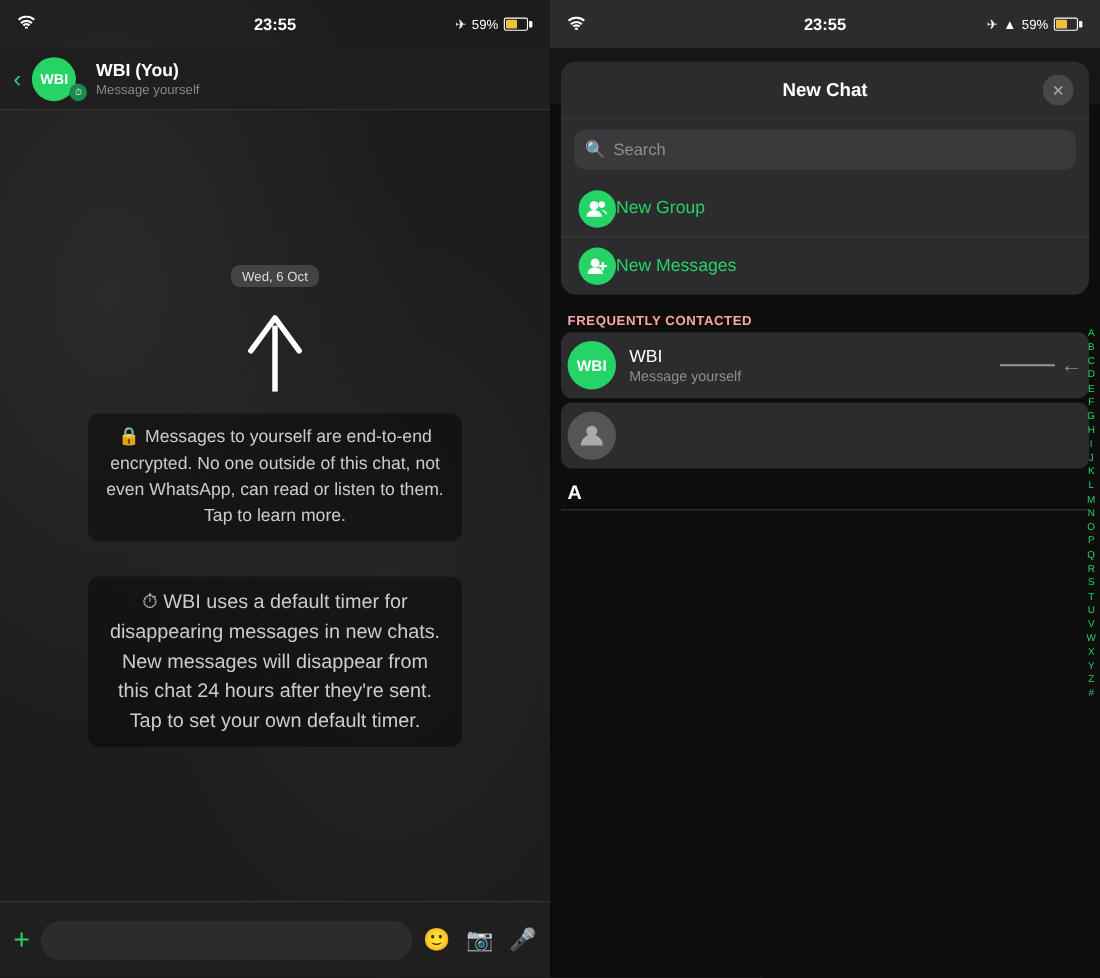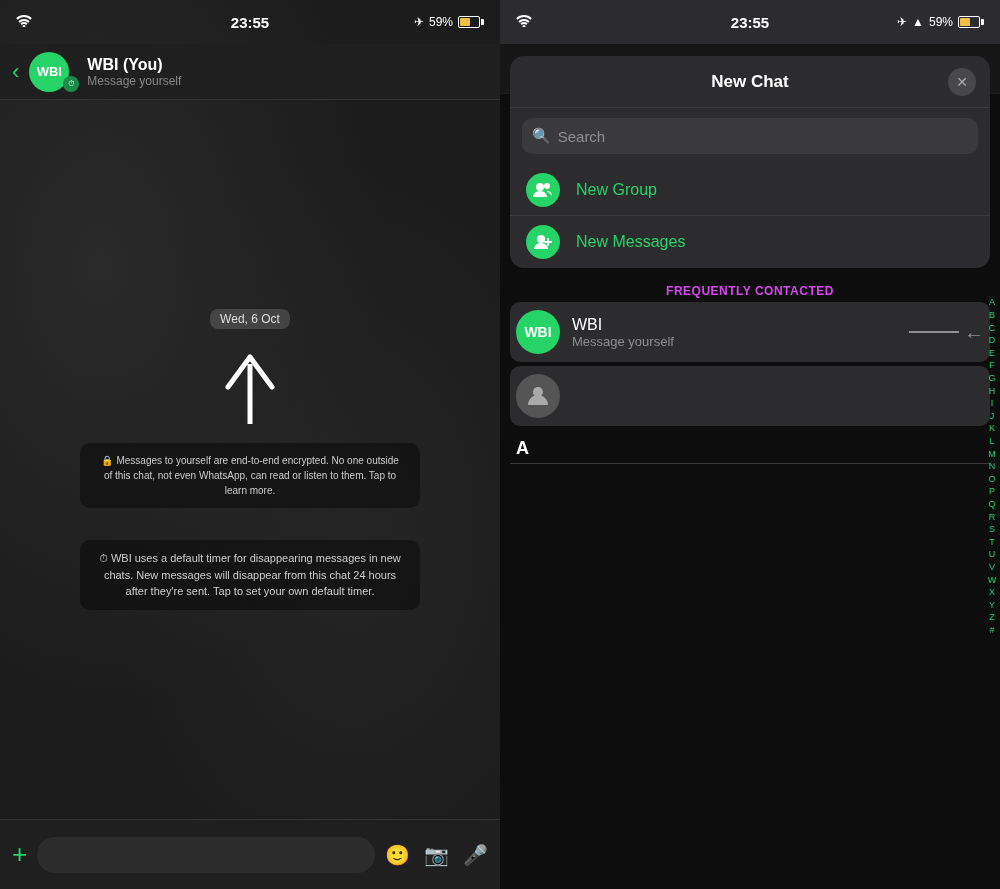--- a/index.html
+++ b/index.html
@@ -146,37 +146,37 @@
       color: #ddd;
       font-size: 12px;
       padding: 3px 10px;
       border-radius: 8px;
       margin-bottom: 20px;
     }
 
     .system-message {
       background: rgba(0,0,0,0.4);
       color: #ccc;
-      font-size: 10px;
+      font-size: 16px;
       text-align: center;
       padding: 10px 16px;
       border-radius: 10px;
       max-width: 340px;
       line-height: 1.5;
       margin-bottom: 16px;
     }
 
     .system-message .lock-icon {
       color: #f0c040;
     }
 
     .system-message2 {
       background: rgba(0,0,0,0.4);
       color: #ccc;
-      font-size: 11px;
+      font-size: 18px;
       text-align: center;
       padding: 10px 16px;
       border-radius: 10px;
       max-width: 340px;
       line-height: 1.5;
     }
 
     
     .chat-bottom {
       position: relative;
@@ -354,21 +354,21 @@
       font-size: 15px;
       flex: 1;
     }
 
     
     .new-chat-option {
       height: 52px;
       display: flex;
       align-items: center;
       padding: 0 16px;
-      gap: 16px;
+      gap: 0;
       cursor: pointer;
       border-bottom: 1px solid #3a3a3c;
     }
 
     .new-chat-option:last-child {
       border-bottom: none;
     }
 
     .option-icon-circle {
       width: 34px;
@@ -388,27 +388,26 @@
     }
 
     
     .freq-section {
       position: relative;
       z-index: 25;
       margin: 8px 10px 0 10px;
     }
 
     .freq-header {
-      color: #d946ef;
+      color: #fca5a5;
       font-size: 12px;
       font-weight: 600;
       letter-spacing: 0.5px;
       padding: 8px 6px 4px 6px;
       text-transform: uppercase;
-      text-align: center;
     }
 
     .freq-contact {
       display: flex;
       align-items: center;
       padding: 8px 6px;
       background: #2c2c2e;
       border-radius: 10px;
       gap: 12px;
       margin-bottom: 4px;

